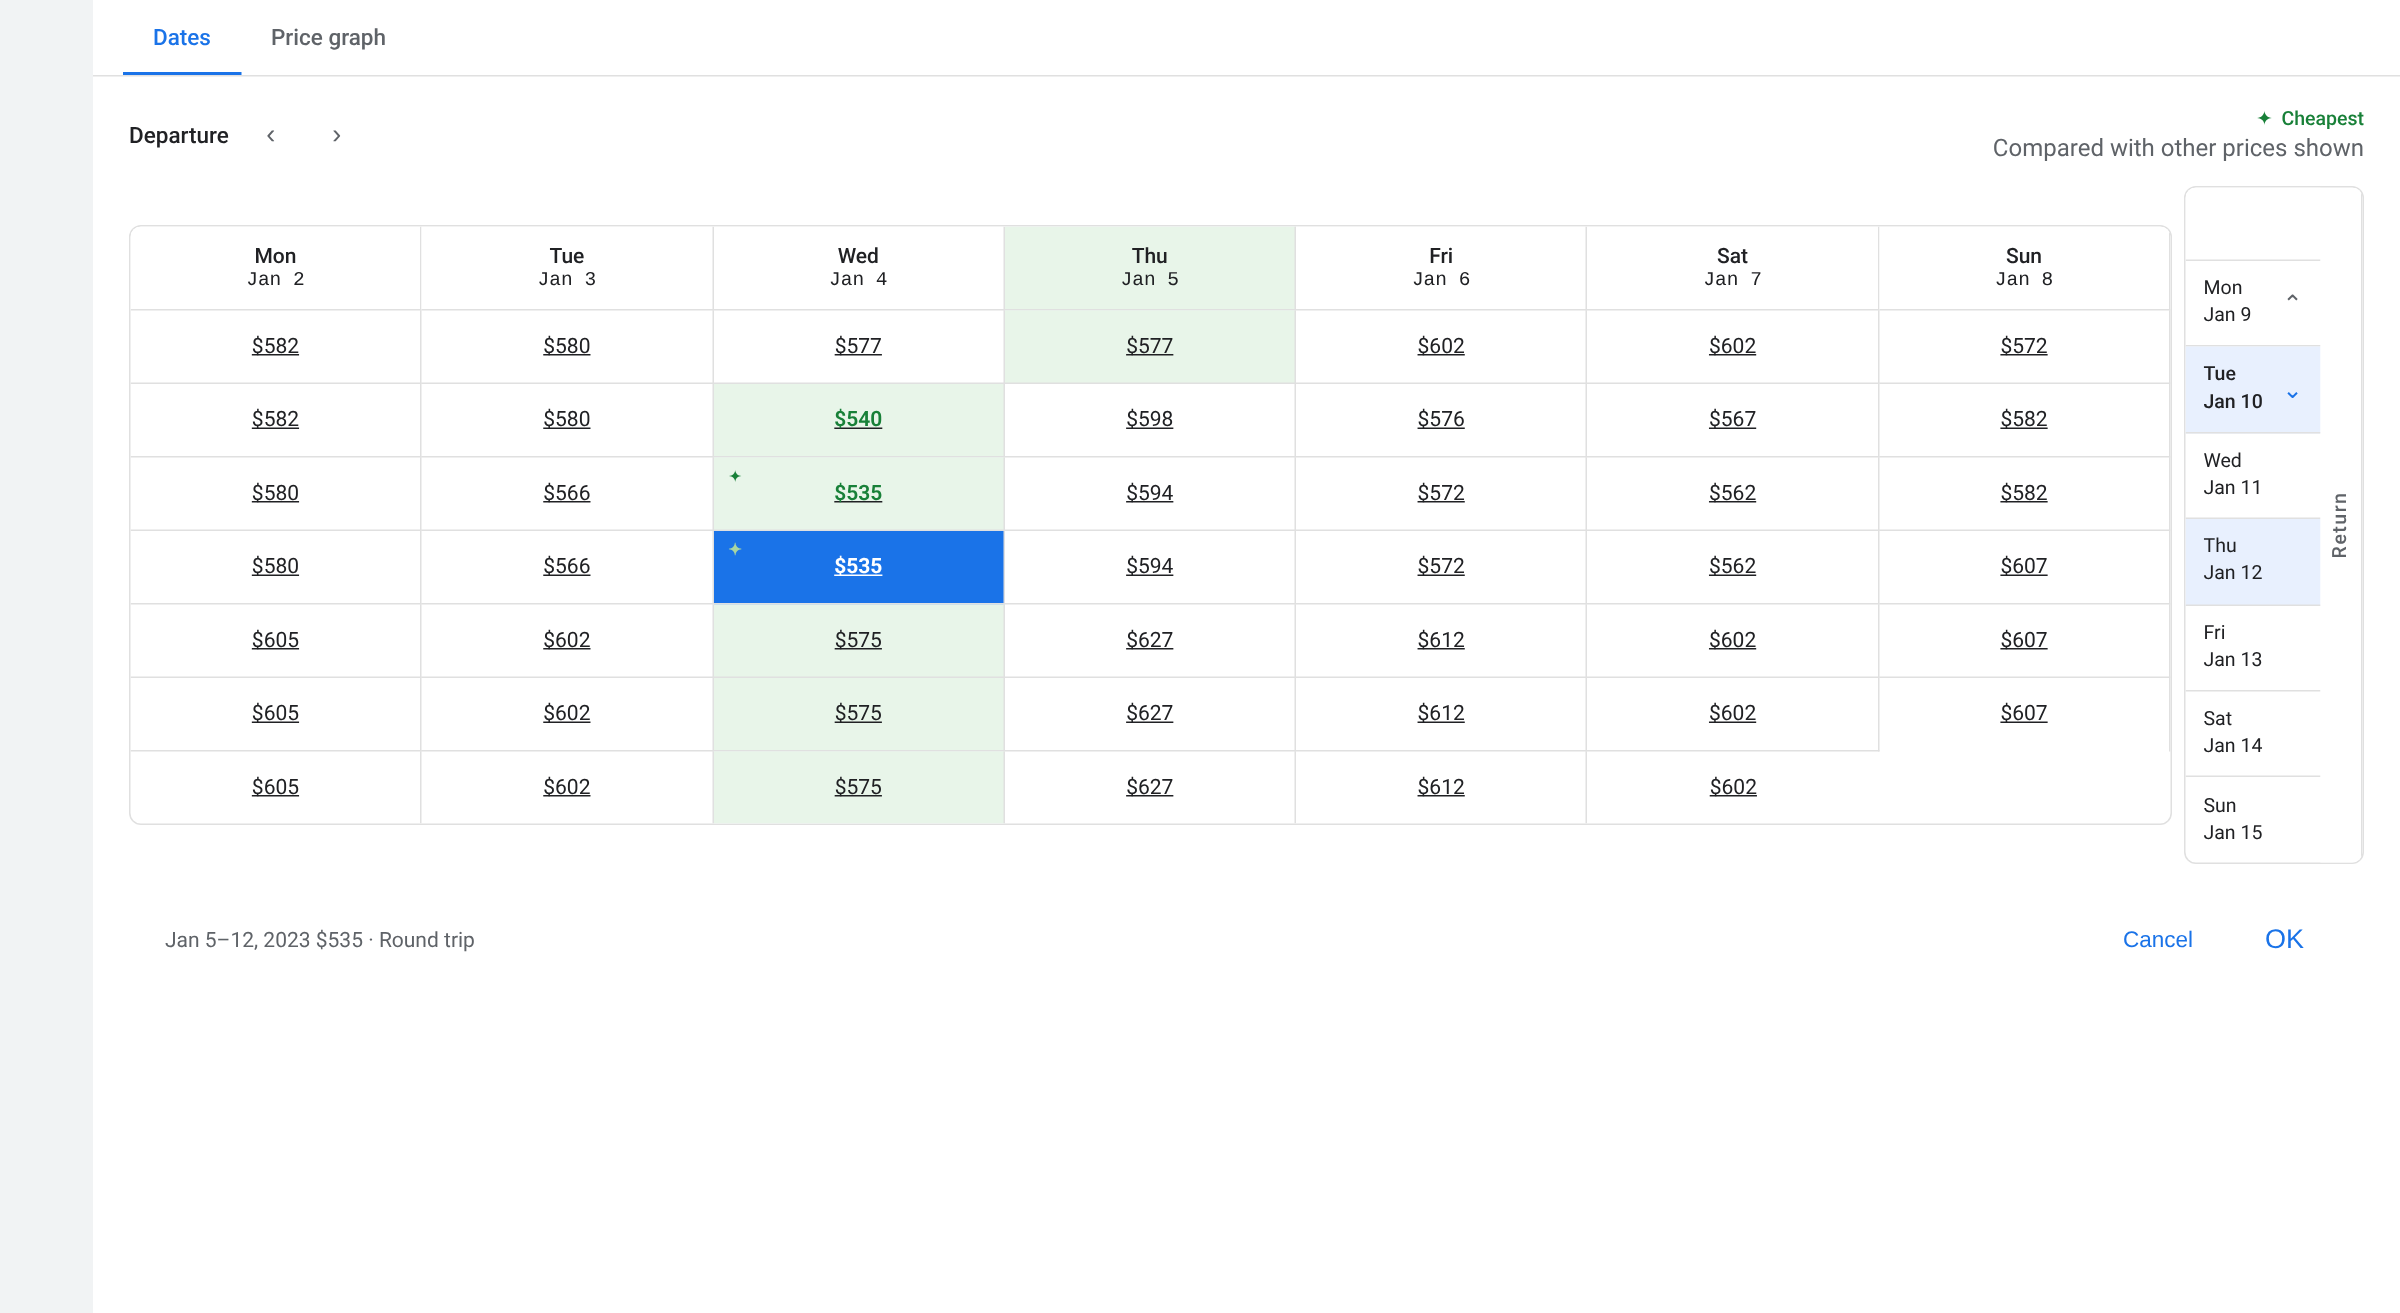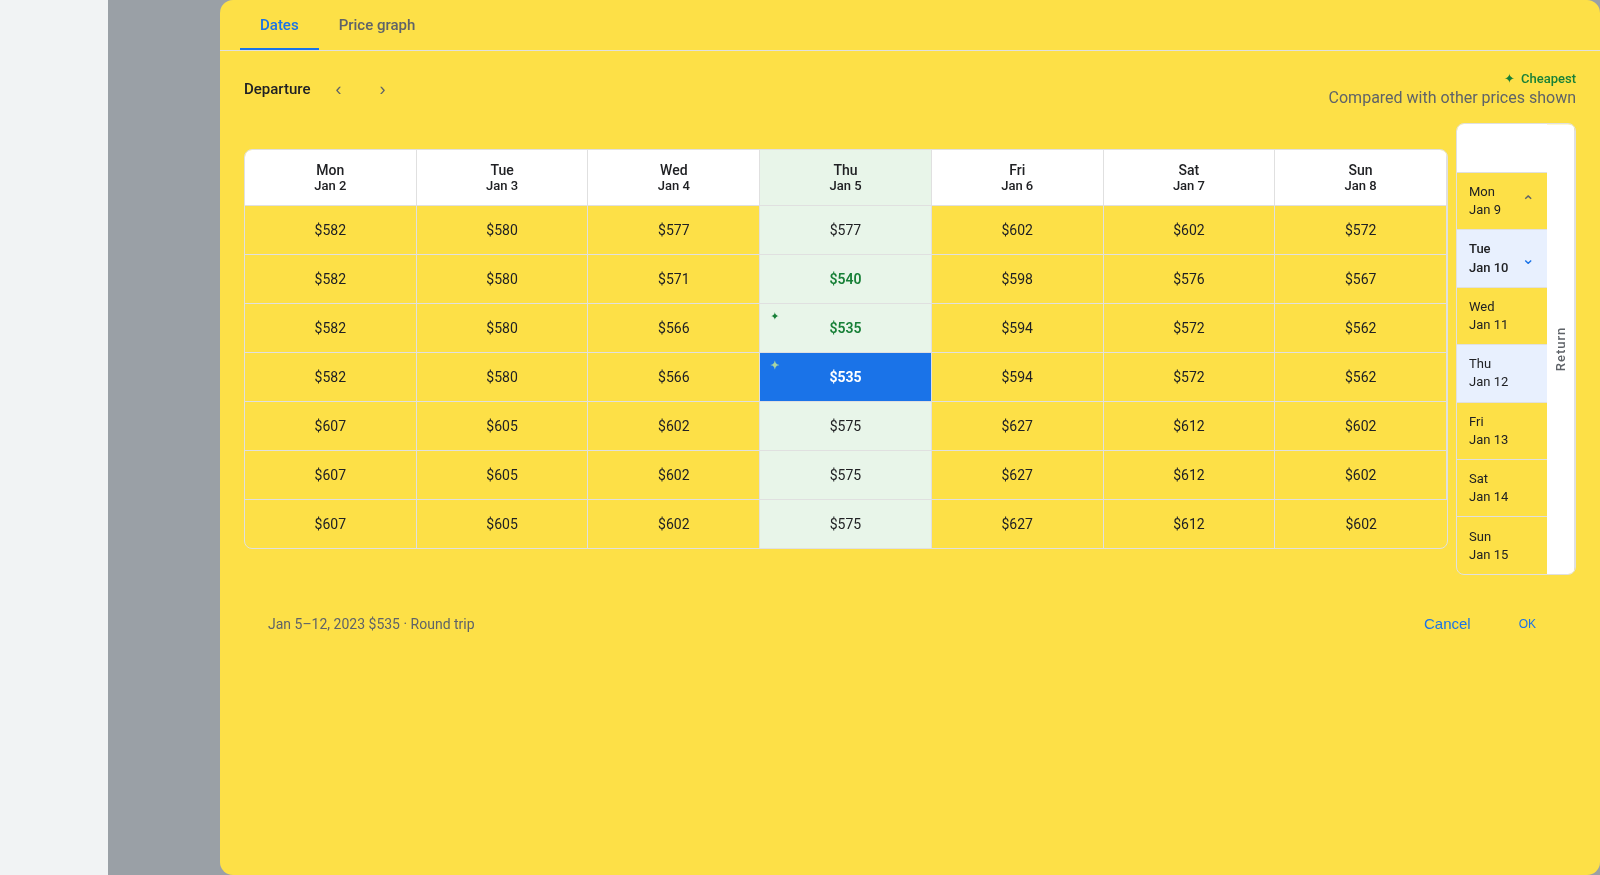--- a/index.html
+++ b/index.html
@@ -97,30 +97,31 @@
       padding: 12px 4px;
       font-size: 13px;
       color: #202124;
       font-weight: 500;
       background: #fff;
       border-bottom: 1px solid #e0e0e0;
       border-right: 1px solid #e0e0e0;
     }
     .col-header:last-child { border-right: none; }
     .col-header .day-name { font-size: 14px; font-weight: 500; }
-    .col-header .day-date { font-size: 13px; }
+    .col-header .day-date { font-size: 13px; font-family: Liberation Mono, monospace; }
     .cell {
       text-align: center;
       padding: 16px 4px;
       font-size: 14px;
       color: #202124;
       border-bottom: 1px solid #e0e0e0;
       border-right: 1px solid #e0e0e0;
       cursor: pointer;
       position: relative;
+      text-decoration: underline;
     }
     .cell:last-child { border-right: none; }
     .cell.last-row { border-bottom: none; }
     
     .cell.thu-col {
       background: #e8f5e9;
     }
     
     .cell.selected {
       background: #1a73e8 !important;
@@ -196,21 +197,21 @@
       font-size: 15px;
       font-weight: 500;
       cursor: pointer;
       padding: 8px 16px;
       border-radius: 4px;
     }
     .btn-ok {
       background: none;
       border: none;
       color: #1a73e8;
-      font-size: 12px;
+      font-size: 18px;
       font-weight: 500;
       cursor: pointer;
       padding: 8px 16px;
       border-radius: 4px;
     }
     .sidebar-stub {
       position: fixed;
       left: 0;
       top: 0;
       width: 108px;
@@ -221,21 +222,21 @@
     .modal-wrapper {
       position: relative;
       z-index: 1;
     }
   </style>
 </head>
 <body>
 
 <div class="sidebar-stub"></div>
 
-<div class="modal-wrapper" style="width:1380px; background:#fde047; min-height:875px; position:relative; z-index:1;border-radius:13px;">
+<div class="modal-wrapper" style="width:1538px; background:#ffffff; min-height:875px; position:relative; z-index:1;">
 
   <div class="tabs">
     <div class="tab active">Dates</div>
     <div class="tab">Price graph</div>
   </div>
 
   <div class="main-content">
 
     <div class="header-row">
       <div class="departure-nav">
@@ -289,21 +290,20 @@
           <div class="cell">$582</div>
           <div class="cell">$580</div>
           <div class="cell">$577</div>
           <div class="cell thu-col">$577</div>
           <div class="cell">$602</div>
           <div class="cell">$602</div>
           <div class="cell">$572</div>
 
           <div class="cell">$582</div>
           <div class="cell">$580</div>
-          <div class="cell">$571</div>
           <div class="cell thu-col"><span class="price-cheap" style="color:#188038;font-weight:600;">$540</span></div>
           <div class="cell">$598</div>
           <div class="cell">$576</div>
           <div class="cell">$567</div>
 
           <div class="cell">$582</div>
           <div class="cell">$580</div>
           <div class="cell">$566</div>
           <div class="cell thu-col" style="position:relative;">
             <span class="cheapest-star">✦</span>

